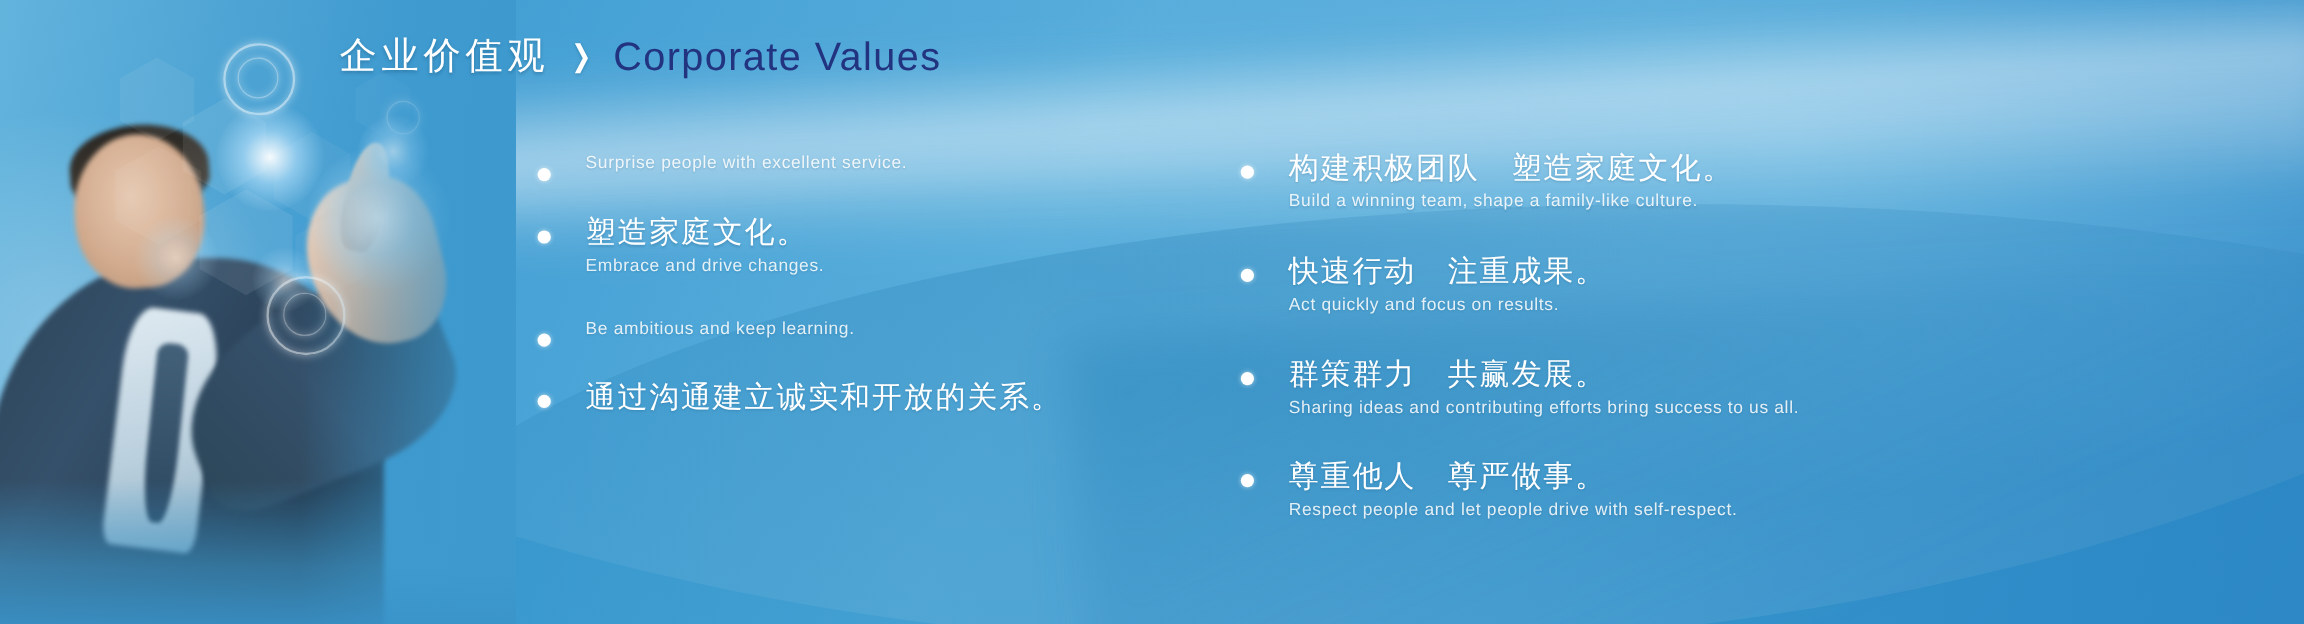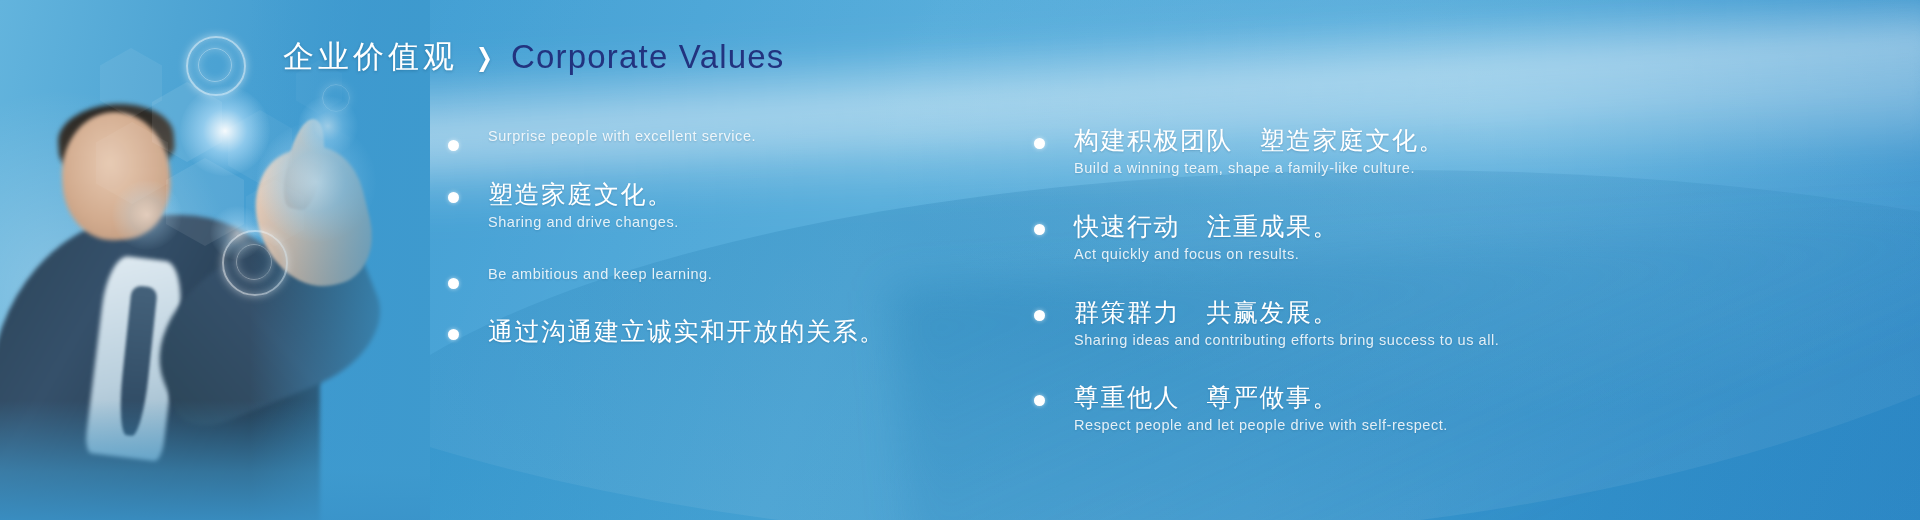--- a/index.html
+++ b/index.html
@@ -122,21 +122,21 @@
   .glow{
     position:absolute;border-radius:50%;
     background:radial-gradient(circle, rgba(255,255,255,.95) 0%, rgba(190,230,255,.55) 35%, rgba(150,210,245,0) 72%);
   }
   .circ{
     position:absolute;border-radius:50%;border:2px solid rgba(255,255,255,.55);
     box-shadow:0 0 8px rgba(255,255,255,.5), inset 0 0 8px rgba(255,255,255,.35);
   }
   .circ.sm{border-width:1px;opacity:.75;}
   
-  .header{position:absolute;left:283px;top:36px;display:flex;align-items:center;gap:16px;}
+  .header{position:absolute;left:283px;top:26px;display:flex;align-items:center;gap:16px;}
   .title-cn{
     font-size:31px;color:#ffffff;letter-spacing:4px;font-weight:400;
     text-shadow:0 1px 3px rgba(10,60,95,.35);white-space:nowrap;
   }
   .chevron{
     color:#ffffff;font-size:25px;font-weight:bold;line-height:1;
     transform:scaleX(.8);text-shadow:0 1px 3px rgba(10,60,95,.3);
   }
   .title-en{
     font-size:33px;color:#22337f;letter-spacing:1.2px;font-weight:400;
@@ -219,21 +219,21 @@
   </div>
 
   <div class="col col-left">
     <div class="item">
       <span class="bullet"></span>
       <div class="en">Surprise people with excellent service.</div>
     </div>
     <div class="item">
       <span class="bullet"></span>
       <div class="cn">塑造家庭文化。</div>
-      <div class="en">Sharing and drive changes.</div>
+      <div class="en">Embrace and drive changes.</div>
     </div>
     <div class="item">
       <span class="bullet"></span>
       <div class="en">Be ambitious and keep learning.</div>
     </div>
     <div class="item">
       <span class="bullet"></span>
       <div class="cn">通过沟通建立诚实和开放的关系。</div>
     </div>
   </div>

